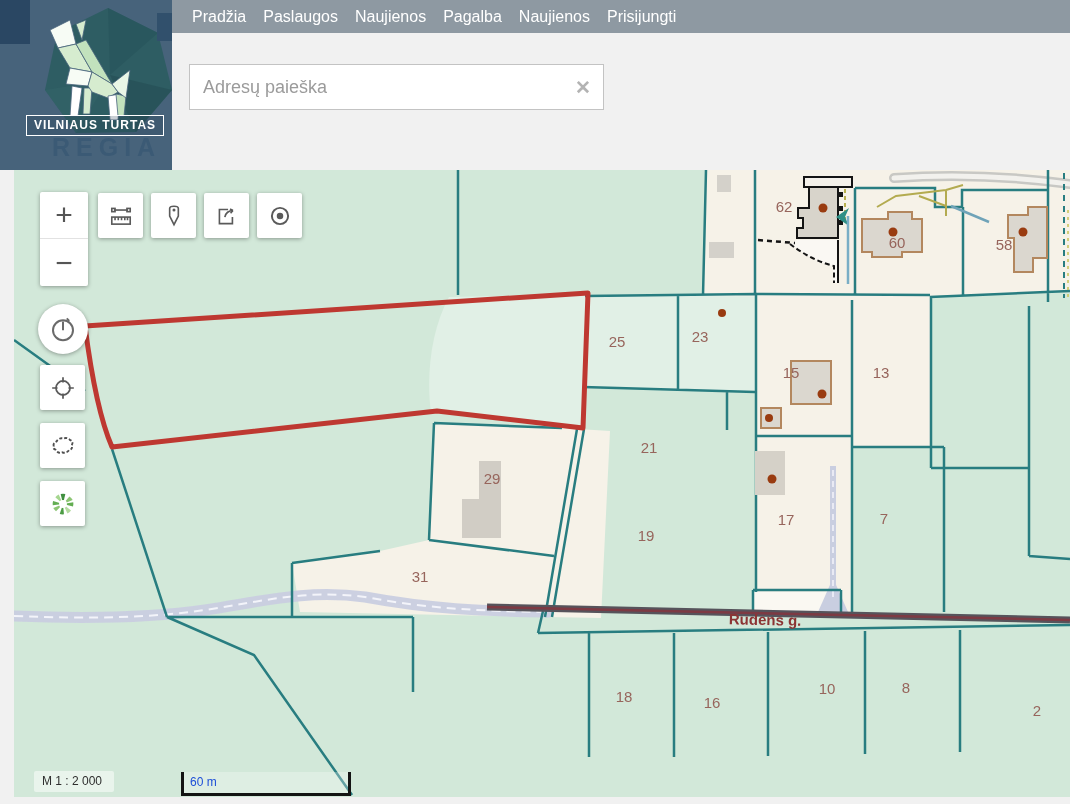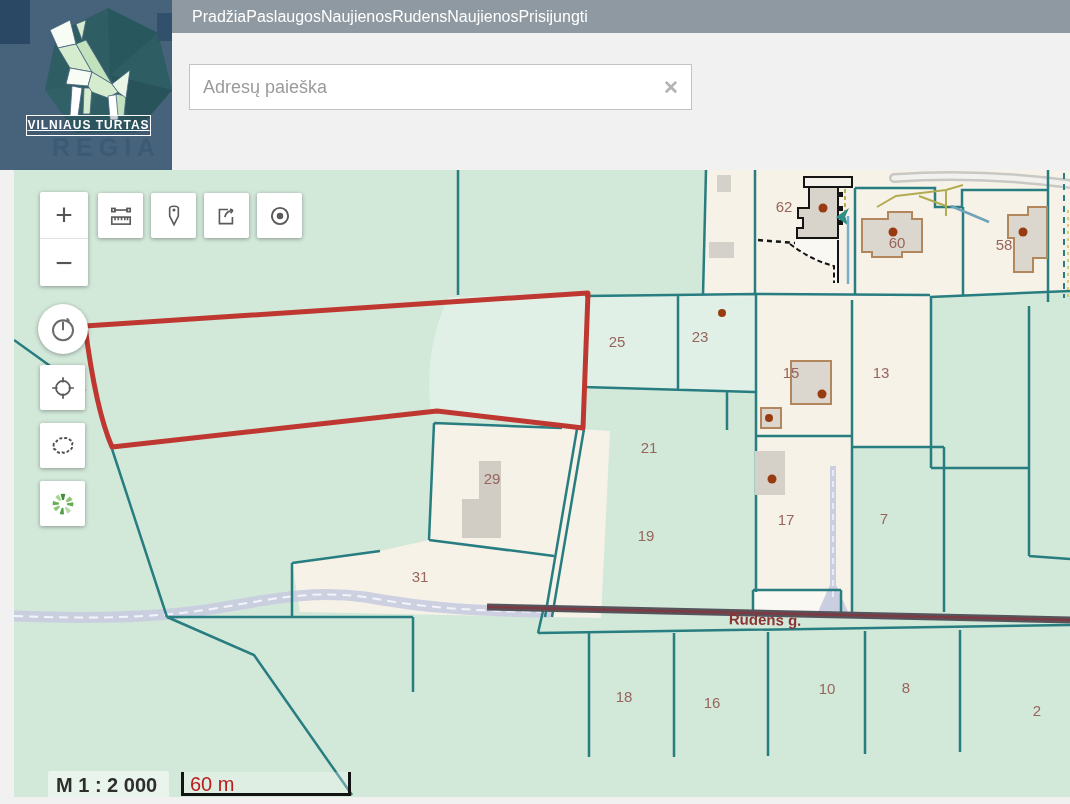--- a/index.html
+++ b/index.html
@@ -1,59 +1,59 @@
 <!DOCTYPE html>
 <html><head>
 <meta charset="utf-8">
 <style>
   * { margin:0; padding:0; box-sizing:border-box; }
   html,body { width:1070px; height:804px; font-family:"Liberation Sans", sans-serif; background:#f1f1f1; overflow:hidden; position:relative; }
 
   
-  .navbar { position:absolute; left:172px; top:0; width:898px; height:33px; background:#8e99a2; display:flex; align-items:center; padding-left:20px; }
+  .navbar { position:absolute; left:172px; top:0; width:898px; height:33px; background:#8e99a2; display:flex; align-items:center; padding-left:20px; gap:17px; }
   .navbar a { color:#ffffff; font-size:16px; text-decoration:none; cursor:pointer; }
   .search-zone { position:absolute; left:172px; top:33px; width:898px; height:137px; background:#f1f1f1; }
-  .search-box { position:absolute; left:17px; top:31px; width:503px; height:46px; background:#ffffff; border:1px solid #c3c3c3; display:flex; align-items:center; }
+  .search-box { position:absolute; left:17px; top:31px; width:415px; height:46px; background:#ffffff; border:1px solid #c3c3c3; display:flex; align-items:center; }
   .search-box input { flex:1; border:none; outline:none; font-size:18px; color:#444; padding-left:13px; font-family:"Liberation Sans", sans-serif; background:transparent; }
   .search-box input::placeholder { color:#9b9b9b; }
   .search-clear { width:40px; text-align:center; color:#b3b3b3; font-size:19px; font-weight:bold; cursor:pointer; }
 
   
   .logo-block { position:absolute; left:0; top:0; width:172px; height:170px; background:#47637b; overflow:hidden; }
   .logo-corner { position:absolute; left:0; top:0; width:30px; height:44px; background:#2a4763; }
   .logo-corner2 { position:absolute; left:157px; top:13px; width:15px; height:28px; background:#31506c; }
-  .brand-label { position:absolute; left:26px; top:115px; width:125px; text-align:center; border:1px solid #ffffff; color:#ffffff; font-size:12px; font-weight:bold; letter-spacing:1px; padding:2px 0 3px 0; text-decoration:underline; white-space:nowrap; background:rgba(40,62,84,.25); }
+  .brand-label { position:absolute; left:26px; top:115px; width:138px; text-align:center; border:1px solid #ffffff; color:#ffffff; font-size:12px; font-weight:bold; letter-spacing:1px; padding:2px 0 3px 0; white-space:nowrap; background:rgba(40,62,84,.25); }
   .brand-watermark { position:absolute; left:52px; top:133px; font-size:25px; font-weight:bold; letter-spacing:6px; color:#3a5974; opacity:.85; }
 
   
   .map { position:absolute; left:14px; top:170px; width:1056px; height:627px; overflow:hidden; background:#d2e8d9; cursor:default; }
   .map svg.basemap { position:absolute; left:0; top:0; }
 
   .mbtn { position:absolute; width:45px; height:45px; background:#ffffff; border-radius:2px; box-shadow:0 1px 4px rgba(0,0,0,.35); display:flex; align-items:center; justify-content:center; cursor:pointer; }
   .zoomstack { position:absolute; left:26px; top:22px; width:48px; background:#ffffff; border-radius:2px; box-shadow:0 1px 4px rgba(0,0,0,.35); }
   .zoomcell { width:48px; height:47px; display:flex; align-items:center; justify-content:center; font-size:30px; font-weight:normal; color:#555; cursor:pointer; }
   .zoomcell.top { border-bottom:1px solid #e2e2e2; }
   .roundbtn { border-radius:50%; width:50px; height:50px; }
   .icon-svg { display:block; }
 
-  .scale-ratio { position:absolute; left:34px; top:601px; background:rgba(255,255,255,.5); color:#2e2e2e; font-size:20px; font-weight:bold; padding:3px 12px 4px 8px; border-radius:2px; }
+  .scale-ratio { position:absolute; left:20px; top:601px; background:rgba(255,255,255,.5); color:#2e2e2e; font-size:12px; font-weight:normal; padding:3px 12px 4px 8px; border-radius:2px; }
   .scale-bar { position:absolute; left:167px; top:602px; width:170px; height:24px; border-left:3px solid #141414; border-right:3px solid #141414; border-bottom:3px solid #141414; background:rgba(255,255,255,.28); }
-  .scale-bar span { display:inline-block; margin:1px 0 0 6px; font-size:20px; color:#b91c1c; }
+  .scale-bar span { display:inline-block; margin:1px 0 0 6px; font-size:12px; color:#1d4ed8; }
 
   text.parcel-num { font-family:"Liberation Sans", sans-serif; font-size:15px; fill:#97655c; text-anchor:middle; }
   text.street { font-family:"Liberation Sans", sans-serif; font-size:15px; font-weight:bold; fill:#8c3434; text-anchor:middle; }
 </style>
 </head>
 <body>
 
 <div class="navbar">
   <a>Pradžia</a>
   <a>Paslaugos</a>
   <a>Naujienos</a>
-  <a>Rudens</a>
+  <a>Pagalba</a>
   <a>Naujienos</a>
   <a>Prisijungti</a>
 </div>
 
 <div class="search-zone">
   <div class="search-box">
     <input type="text" placeholder="Adresų paieška" style="">
     <div class="search-clear">✕</div>
   </div>
 </div>

